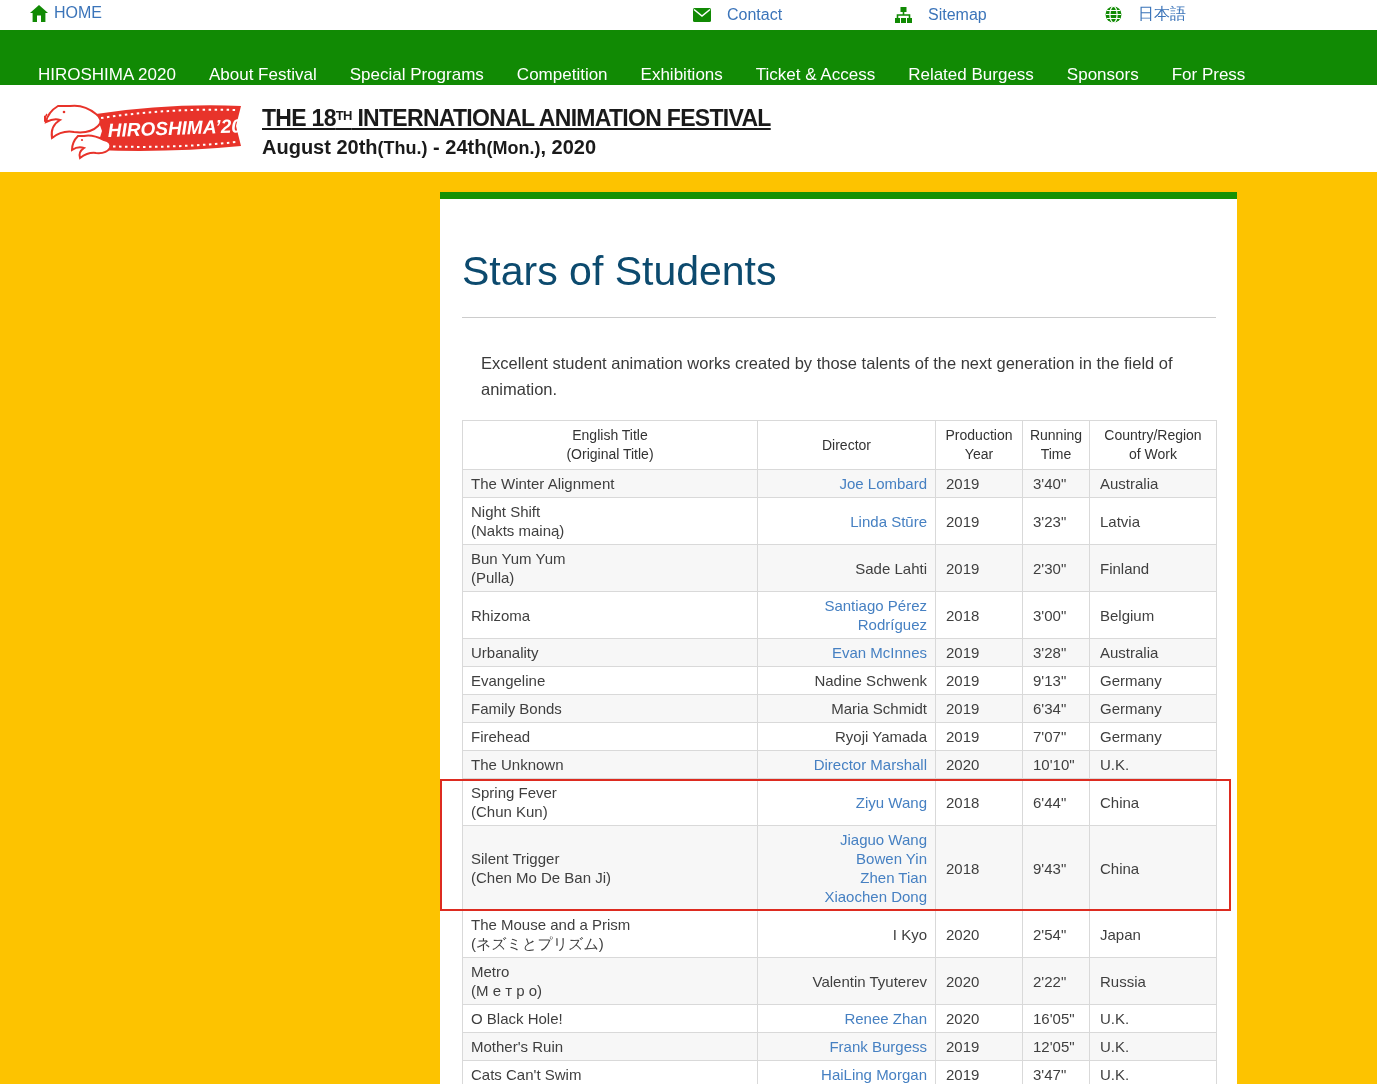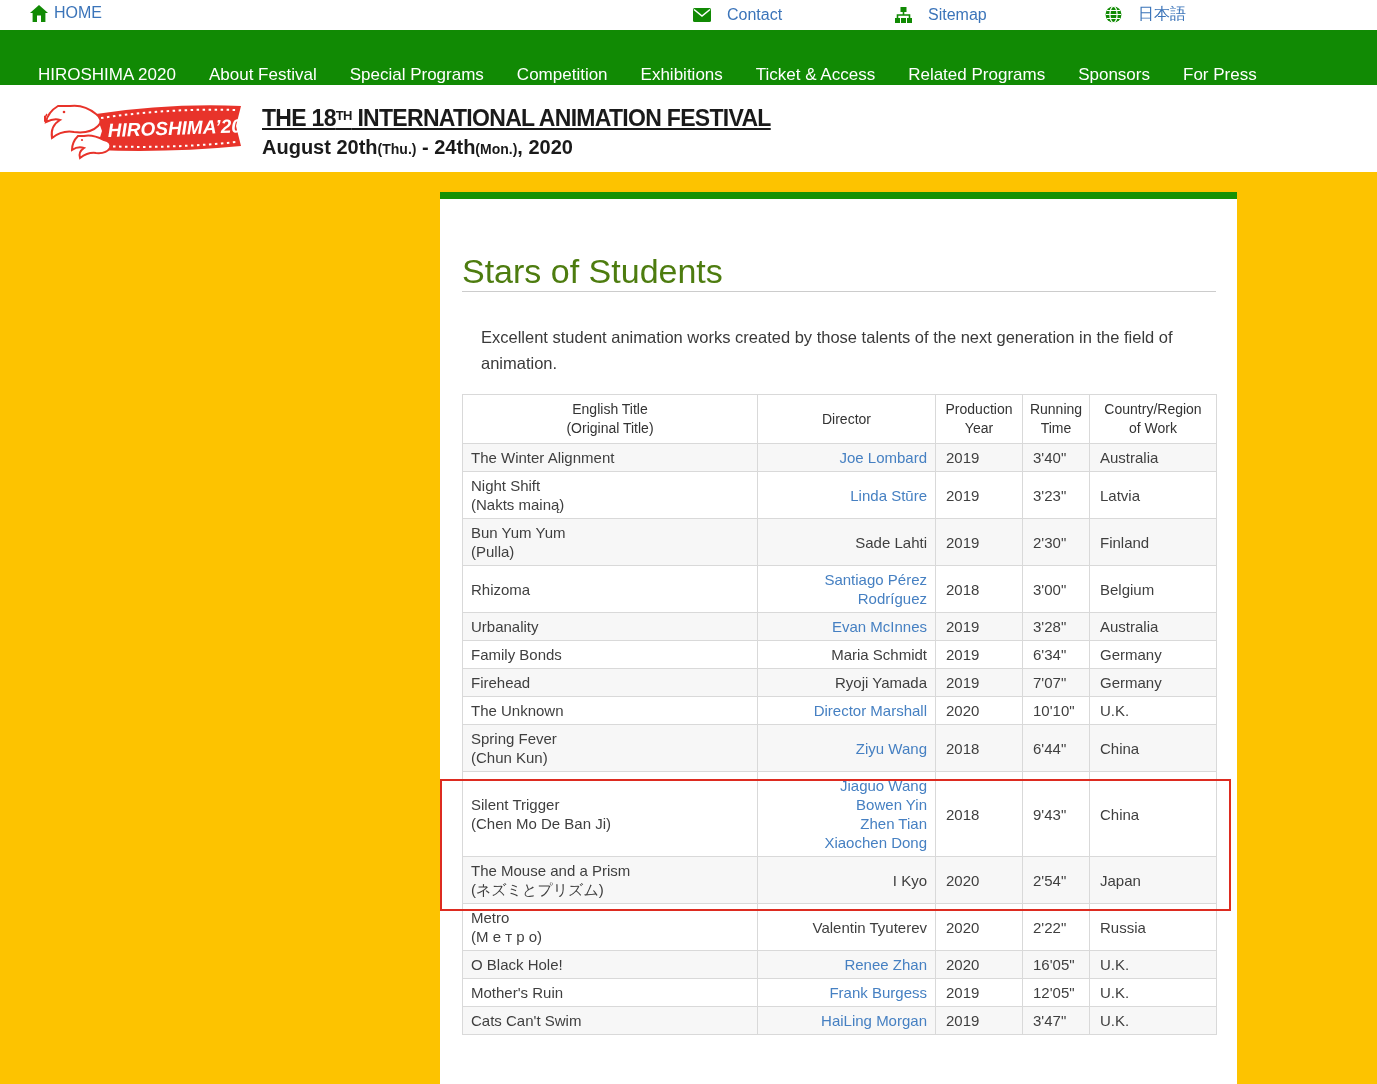--- a/index.html
+++ b/index.html
@@ -21,27 +21,27 @@
   .mainnav { height:55px; background:#118a04; display:flex; align-items:flex-end; padding-left:38px; }
   .nav-item { color:#fff; font-size:17px; margin-right:33px; white-space:nowrap; cursor:pointer; }
 
   
   .masthead { position:relative; height:87px; background:#fff; }
   .logo { position:absolute; left:44px; top:11px; }
   .masthead-text { position:absolute; left:262px; top:17px; color:#1a1a1a; }
   .fest-title { font-size:23px; font-weight:bold; letter-spacing:-0.7px; line-height:28px;text-decoration:underline; }
   .fest-title sup { font-size:13px; vertical-align:6px; }
   .fest-date { font-size:20px; font-weight:bold; line-height:28px; margin-top:1px; }
-  .fest-date .small { font-size:14px;text-align:center; }
+  .fest-date .small { font-size:18px;text-align:center; }
 
   
   .content-bg { position:relative; height:912px; background:#fdc300; padding-top:20px; overflow:hidden; }
   .card { margin-left:440px; width:797px; height:1200px; background:#fff;
           border-top:7px solid #169104; padding:52px 21px 0 22px; }
-  .page-title { color:#4d7c0f; font-size:34px; font-weight:400; line-height:40px; }
+  .page-title { color:#0c4a6e; font-size:41px; font-weight:400; line-height:40px; margin-bottom:26px; }
   .rule { border:none; border-top:1px solid #ccc; }
   .page-desc { margin-top:32px; font-size:16.5px; line-height:26px; color:#3a3a3a; width:730px;margin-left:19px; }
 
   
   table { border-collapse:collapse; width:754px; margin-top:18px; table-layout:fixed; }
   th, td { border:1px solid #d9d9d9; vertical-align:middle; }
   th { font-weight:400; font-size:14px; color:#333; text-align:center;
        line-height:19px; padding:5px 4px; white-space:pre-line; background:#fff; }
   td { font-size:15px; color:#3f3f3f; line-height:19px; padding:4px 8px; }
   td.c-year, td.c-time, td.c-country { padding-left:10px; }
@@ -102,21 +102,21 @@
     </div>
   </header>
 
   <nav class="mainnav" id="mainnav">
       <div class="nav-item">HIROSHIMA 2020</div>
       <div class="nav-item">About Festival</div>
       <div class="nav-item">Special Programs</div>
       <div class="nav-item">Competition</div>
       <div class="nav-item">Exhibitions</div>
       <div class="nav-item">Ticket &amp; Access</div>
-      <div class="nav-item">Related Programs</div>
+      <div class="nav-item">Related Burgess</div>
       <div class="nav-item">Sponsors</div>
       <div class="nav-item">For Press</div>
     </nav>
 
   <div class="masthead">
     <div class="logo">
       <svg width="200" height="64" viewBox="0 0 200 64">
         <path d="M52 18 Q125 7 197 10 L192 30 L197 50 Q125 57 52 54 L58 35 Z" fill="#e8332a"></path>
         <path d="M57 22 Q125 12 192 14" stroke="#fff" stroke-width="2" stroke-dasharray="2.5 3.5" fill="none"></path>
         <path d="M57 50 Q125 53 192 46" stroke="#fff" stroke-width="2" stroke-dasharray="2.5 3.5" fill="none"></path>
@@ -213,20 +213,31 @@
               </td>
               <td class="c-director">
                 <a class="dir-line">Evan McInnes</a>
               </td>
               <td class="c-year">2019</td>
               <td class="c-time">3'28"</td>
               <td class="c-country">Australia</td>
             </tr>
             <tr>
               <td class="c-title">
+                <div>Evangeline</div>
+              </td>
+              <td class="c-director">
+                <span class="dir-line">Nadine Schwenk</span>
+              </td>
+              <td class="c-year">2019</td>
+              <td class="c-time">9'13"</td>
+              <td class="c-country">Germany</td>
+            </tr>
+            <tr>
+              <td class="c-title">
                 <div>Family Bonds</div>
               </td>
               <td class="c-director">
                 <span class="dir-line">Maria Schmidt</span>
               </td>
               <td class="c-year">2019</td>
               <td class="c-time">6'34"</td>
               <td class="c-country">Germany</td>
             </tr>
             <tr>

